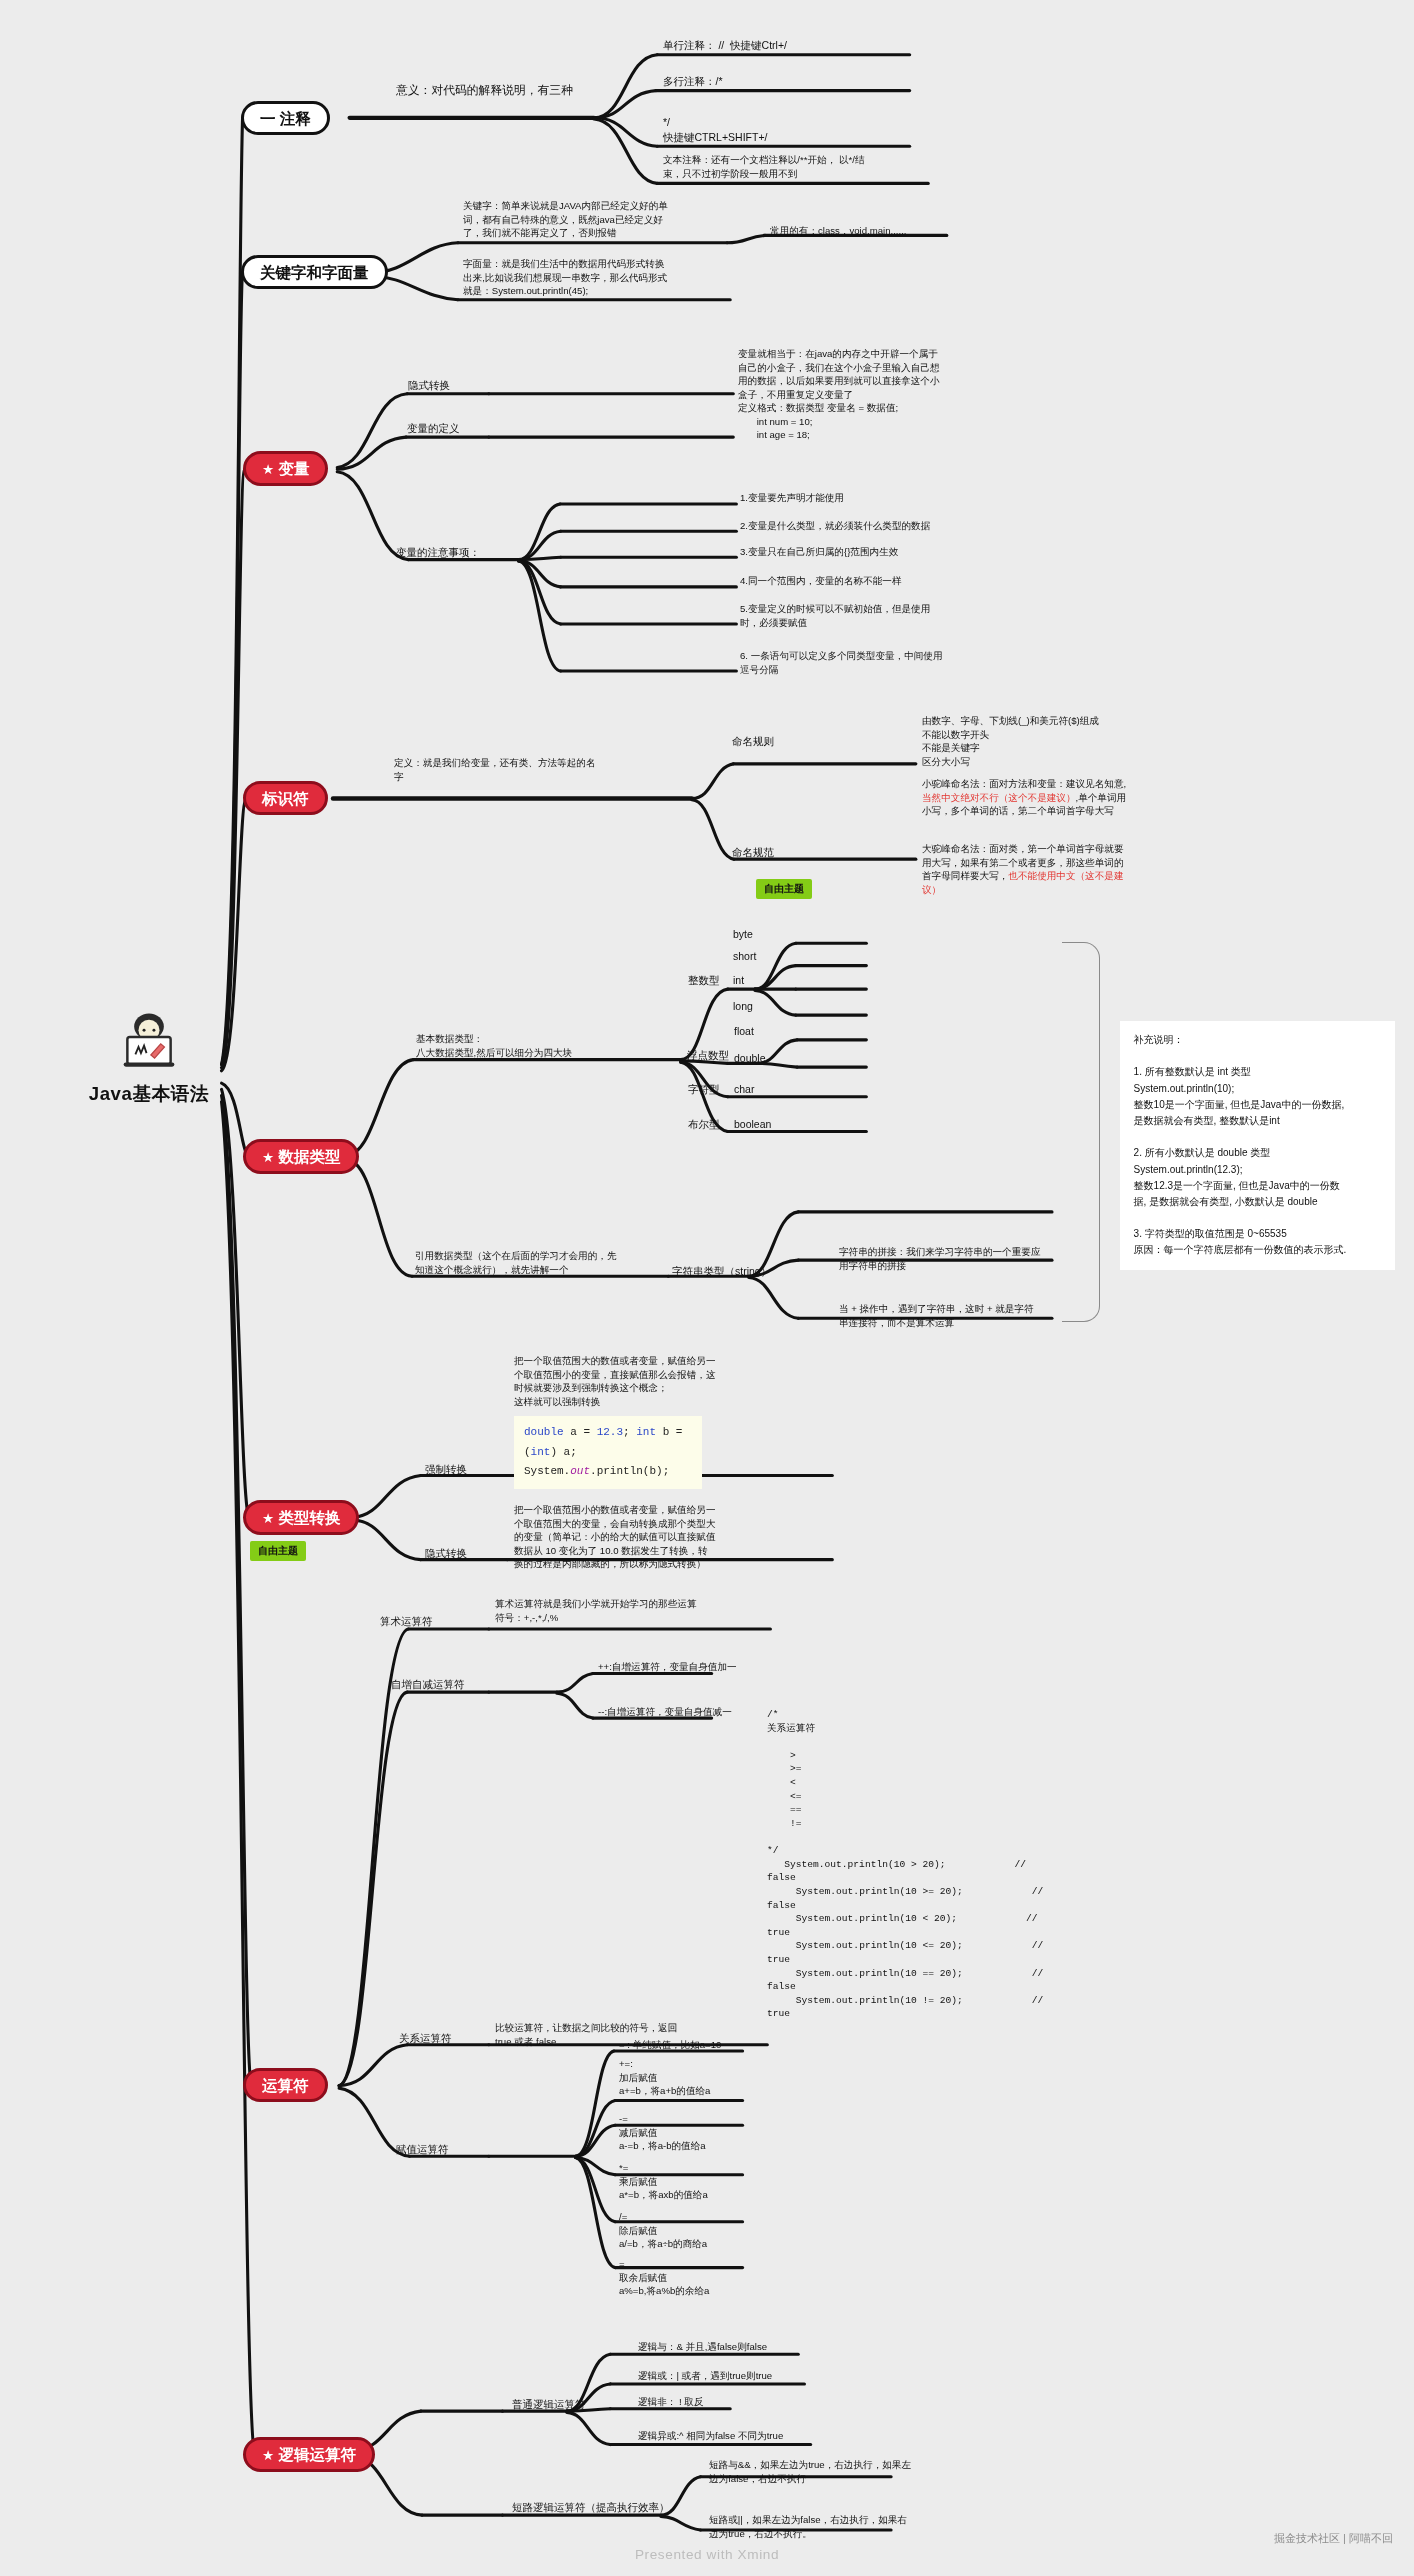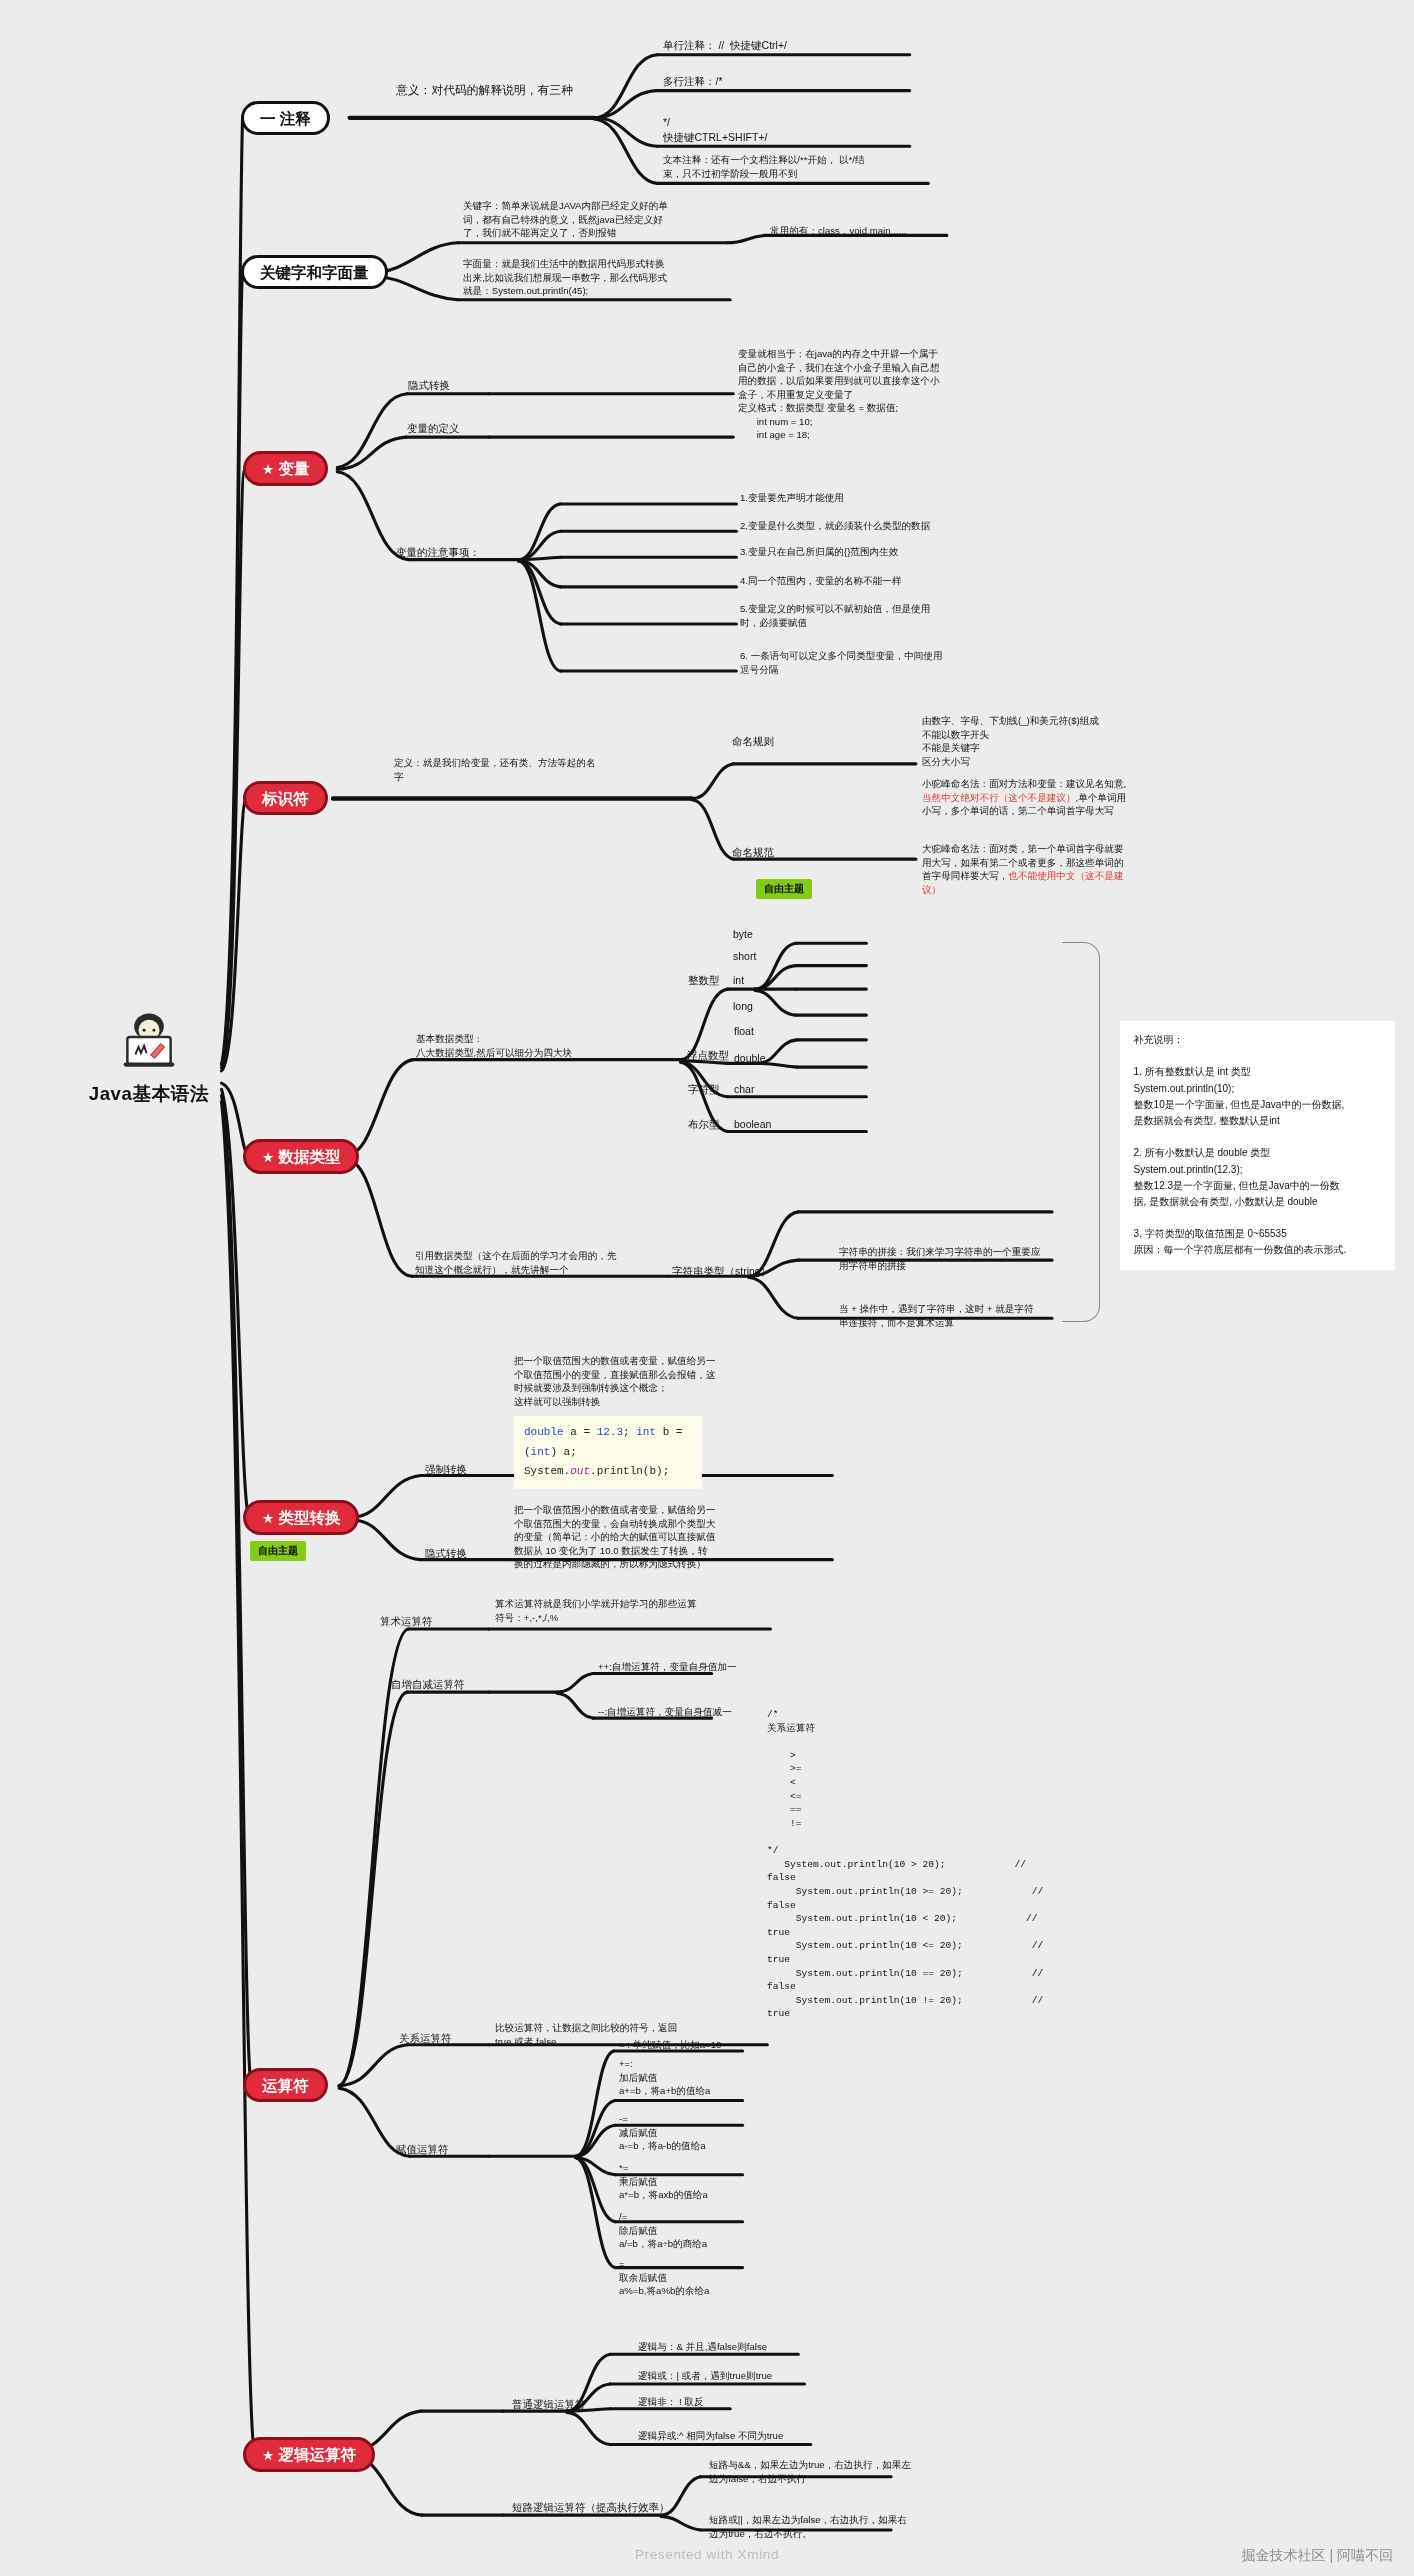--- a/index.html
+++ b/index.html
@@ -74,21 +74,21 @@
     border-radius:1.9px;
   }
 
   
   .bracket{position:absolute;border:1.9px solid #8a8a8a;border-left:none;border-radius:0 16px 16px 0;}
 
   .footer{
     position:absolute;left:0;right:0;bottom:13.6px;text-align:center;
     color:#bdbdbd;font-size:13.6px;letter-spacing:0.6px;
   }
-  .credit{position:absolute;right:21px;bottom:11px;color:#8d8d8d;font-size:14px;}
+  .credit{position:absolute;right:21px;bottom:30px;color:#8d8d8d;font-size:11px;}
 </style>
 </head>
 <body>
 
 <div id="canvas">
 
   <svg class="links" viewBox="0 0 2285 4162">
     <g fill="none" stroke="#111" stroke-width="5" stroke-linecap="round">
 
       <path d="M358 1720 C 385 1600, 385 400, 392 190"></path>

